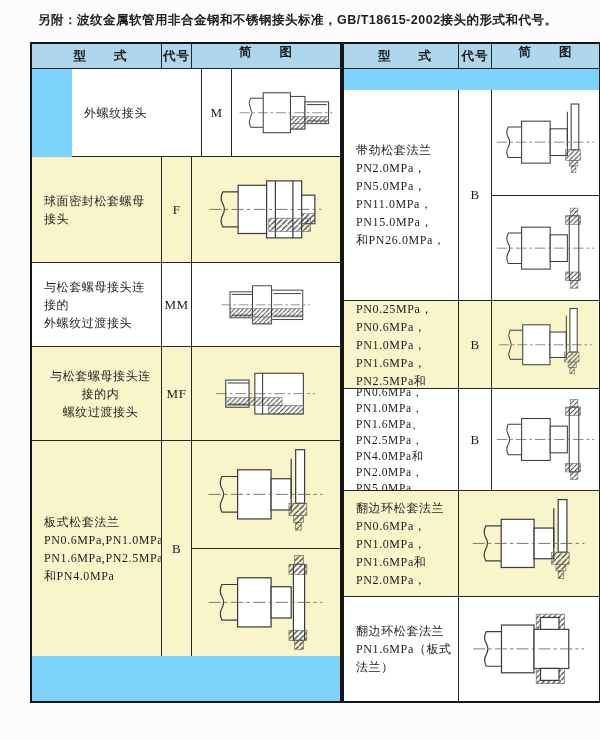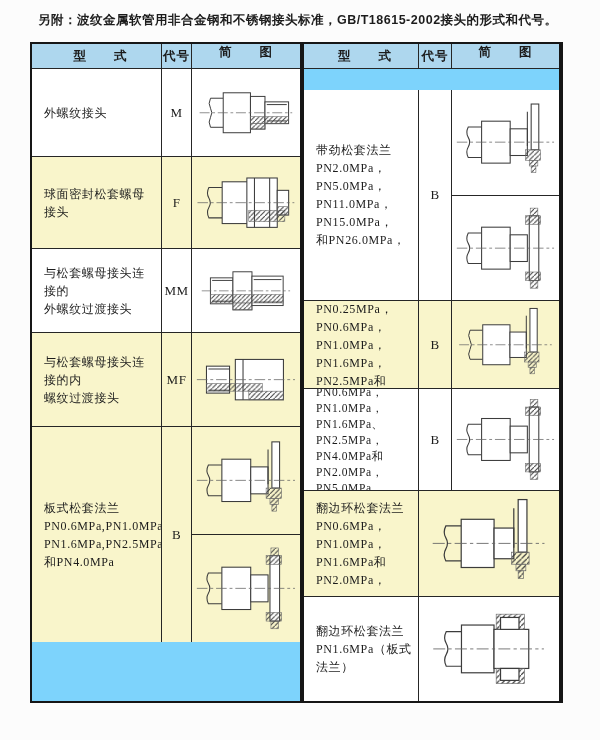--- a/index.html
+++ b/index.html
@@ -75,21 +75,21 @@
 
 <div class="title">另附：波纹金属软管用非合金钢和不锈钢接头标准，GB/T18615-2002接头的形式和代号。</div>
 
 <div class="tablewrap">
   <div class="half left" id="half-left">
       <div class="hrow">
         <div class="cell hcell c-type" style="justify-content: center; flex-direction: row;">型　　式</div>
         <div class="cell hcell c-code" style="justify-content: center; flex-direction: row;">代号</div>
         <div class="cell hcell c-diag" style="justify-content: center; flex-direction: row;">简　　图</div>
       </div>
-      <div class="row" style="height: 88px;">
+      <div class="row" style="height: 88px; padding-left: 40px;">
         <div class="cell c-type">
           <div class="typetext">外螺纹接头</div>
         </div>
         <div class="cell c-code">
           <span class="codetext">M</span>
         </div>
         <div class="cell c-diag">
           <div class="sub">
             <svg viewBox="0 0 110 92" preserveAspectRatio="xMidYMid meet">
               <path d="M30 30H16Q13 36 16 41Q19 46 16 51Q13 56 16 62H30" fill="none"></path>
@@ -97,21 +97,21 @@
               <rect x="60" y="28" width="16" height="36" fill="#fff"></rect>
               <rect x="76" y="34" width="26" height="24" fill="#fff"></rect>
               <path d="M78 37H100M78 55H100" fill="none"></path>
               <rect x="60" y="50" width="42" height="8" fill="url(#hatch)" class="ht"></rect>
               <rect x="60" y="58" width="16" height="6" fill="url(#hatch)" class="ht"></rect>
               <path d="M4 46H106" fill="none" class="cl"></path>
             </svg>
           </div>
         </div>
       </div>
-      <div class="row hl" style="height: 92px; justify-content: flex-end;">
+      <div class="row hl" style="height: 106px; justify-content: flex-end;">
         <div class="cell c-type">
           <div class="typetext">球面密封松套螺母接头</div>
         </div>
         <div class="cell c-code">
           <span class="codetext">F</span>
         </div>
         <div class="cell c-diag">
           <div class="sub">
             <svg viewBox="0 0 110 92" preserveAspectRatio="xMidYMid meet">
               <path d="M30 30H16Q13 36 16 41Q19 46 16 51Q13 56 16 62H30" fill="none"></path>
@@ -142,21 +142,21 @@
               <rect x="40" y="24" width="22" height="44" fill="#fff"></rect>
               <rect x="62" y="29" width="36" height="34" fill="#fff"></rect>
               <path d="M64 33H96M64 59H96" fill="none"></path>
               <rect x="14" y="50" width="84" height="10" fill="url(#hatch)" class="ht"></rect>
               <rect x="40" y="60" width="22" height="8" fill="url(#hatch)" class="ht"></rect>
               <path d="M4 46H106" fill="none" class="cl"></path>
             </svg>
           </div>
         </div>
       </div>
-      <div class="row hl" style="height: 94px;">
+      <div class="row hl" style="height: 94px; text-align: center;">
         <div class="cell c-type">
           <div class="typetext">与松套螺母接头连接的内
 螺纹过渡接头</div>
         </div>
         <div class="cell c-code">
           <span class="codetext">MF</span>
         </div>
         <div class="cell c-diag">
           <div class="sub">
             <svg viewBox="0 0 110 92" preserveAspectRatio="xMidYMid meet">

